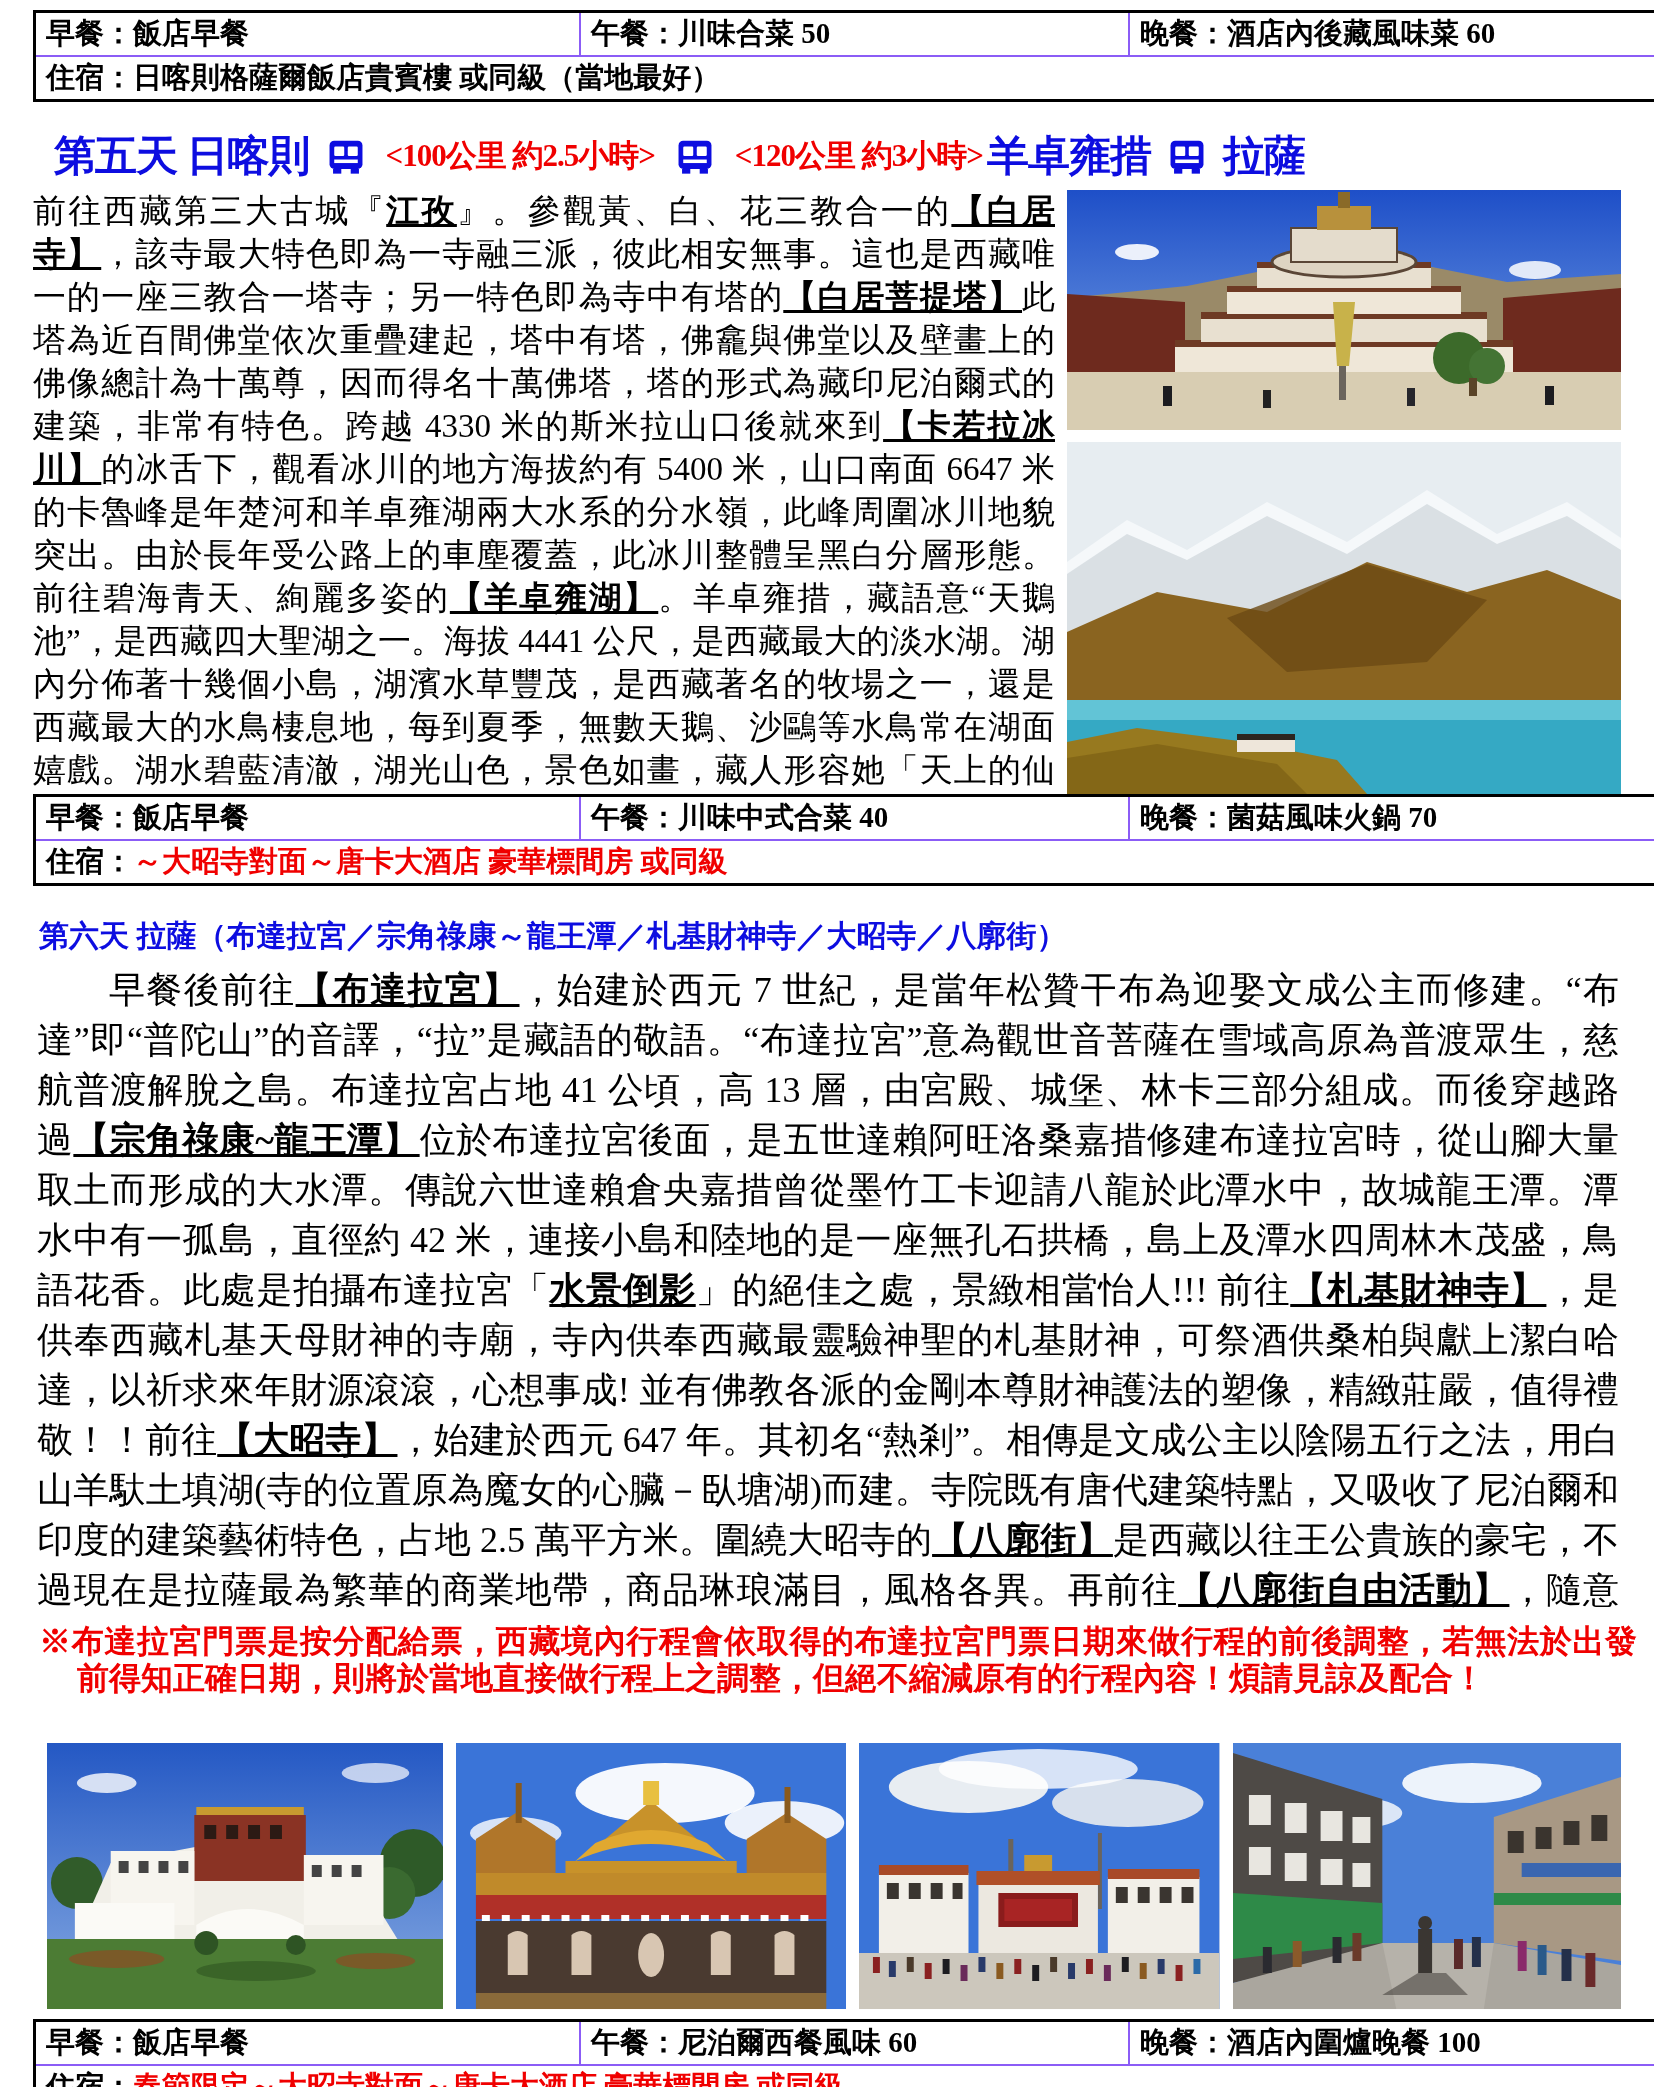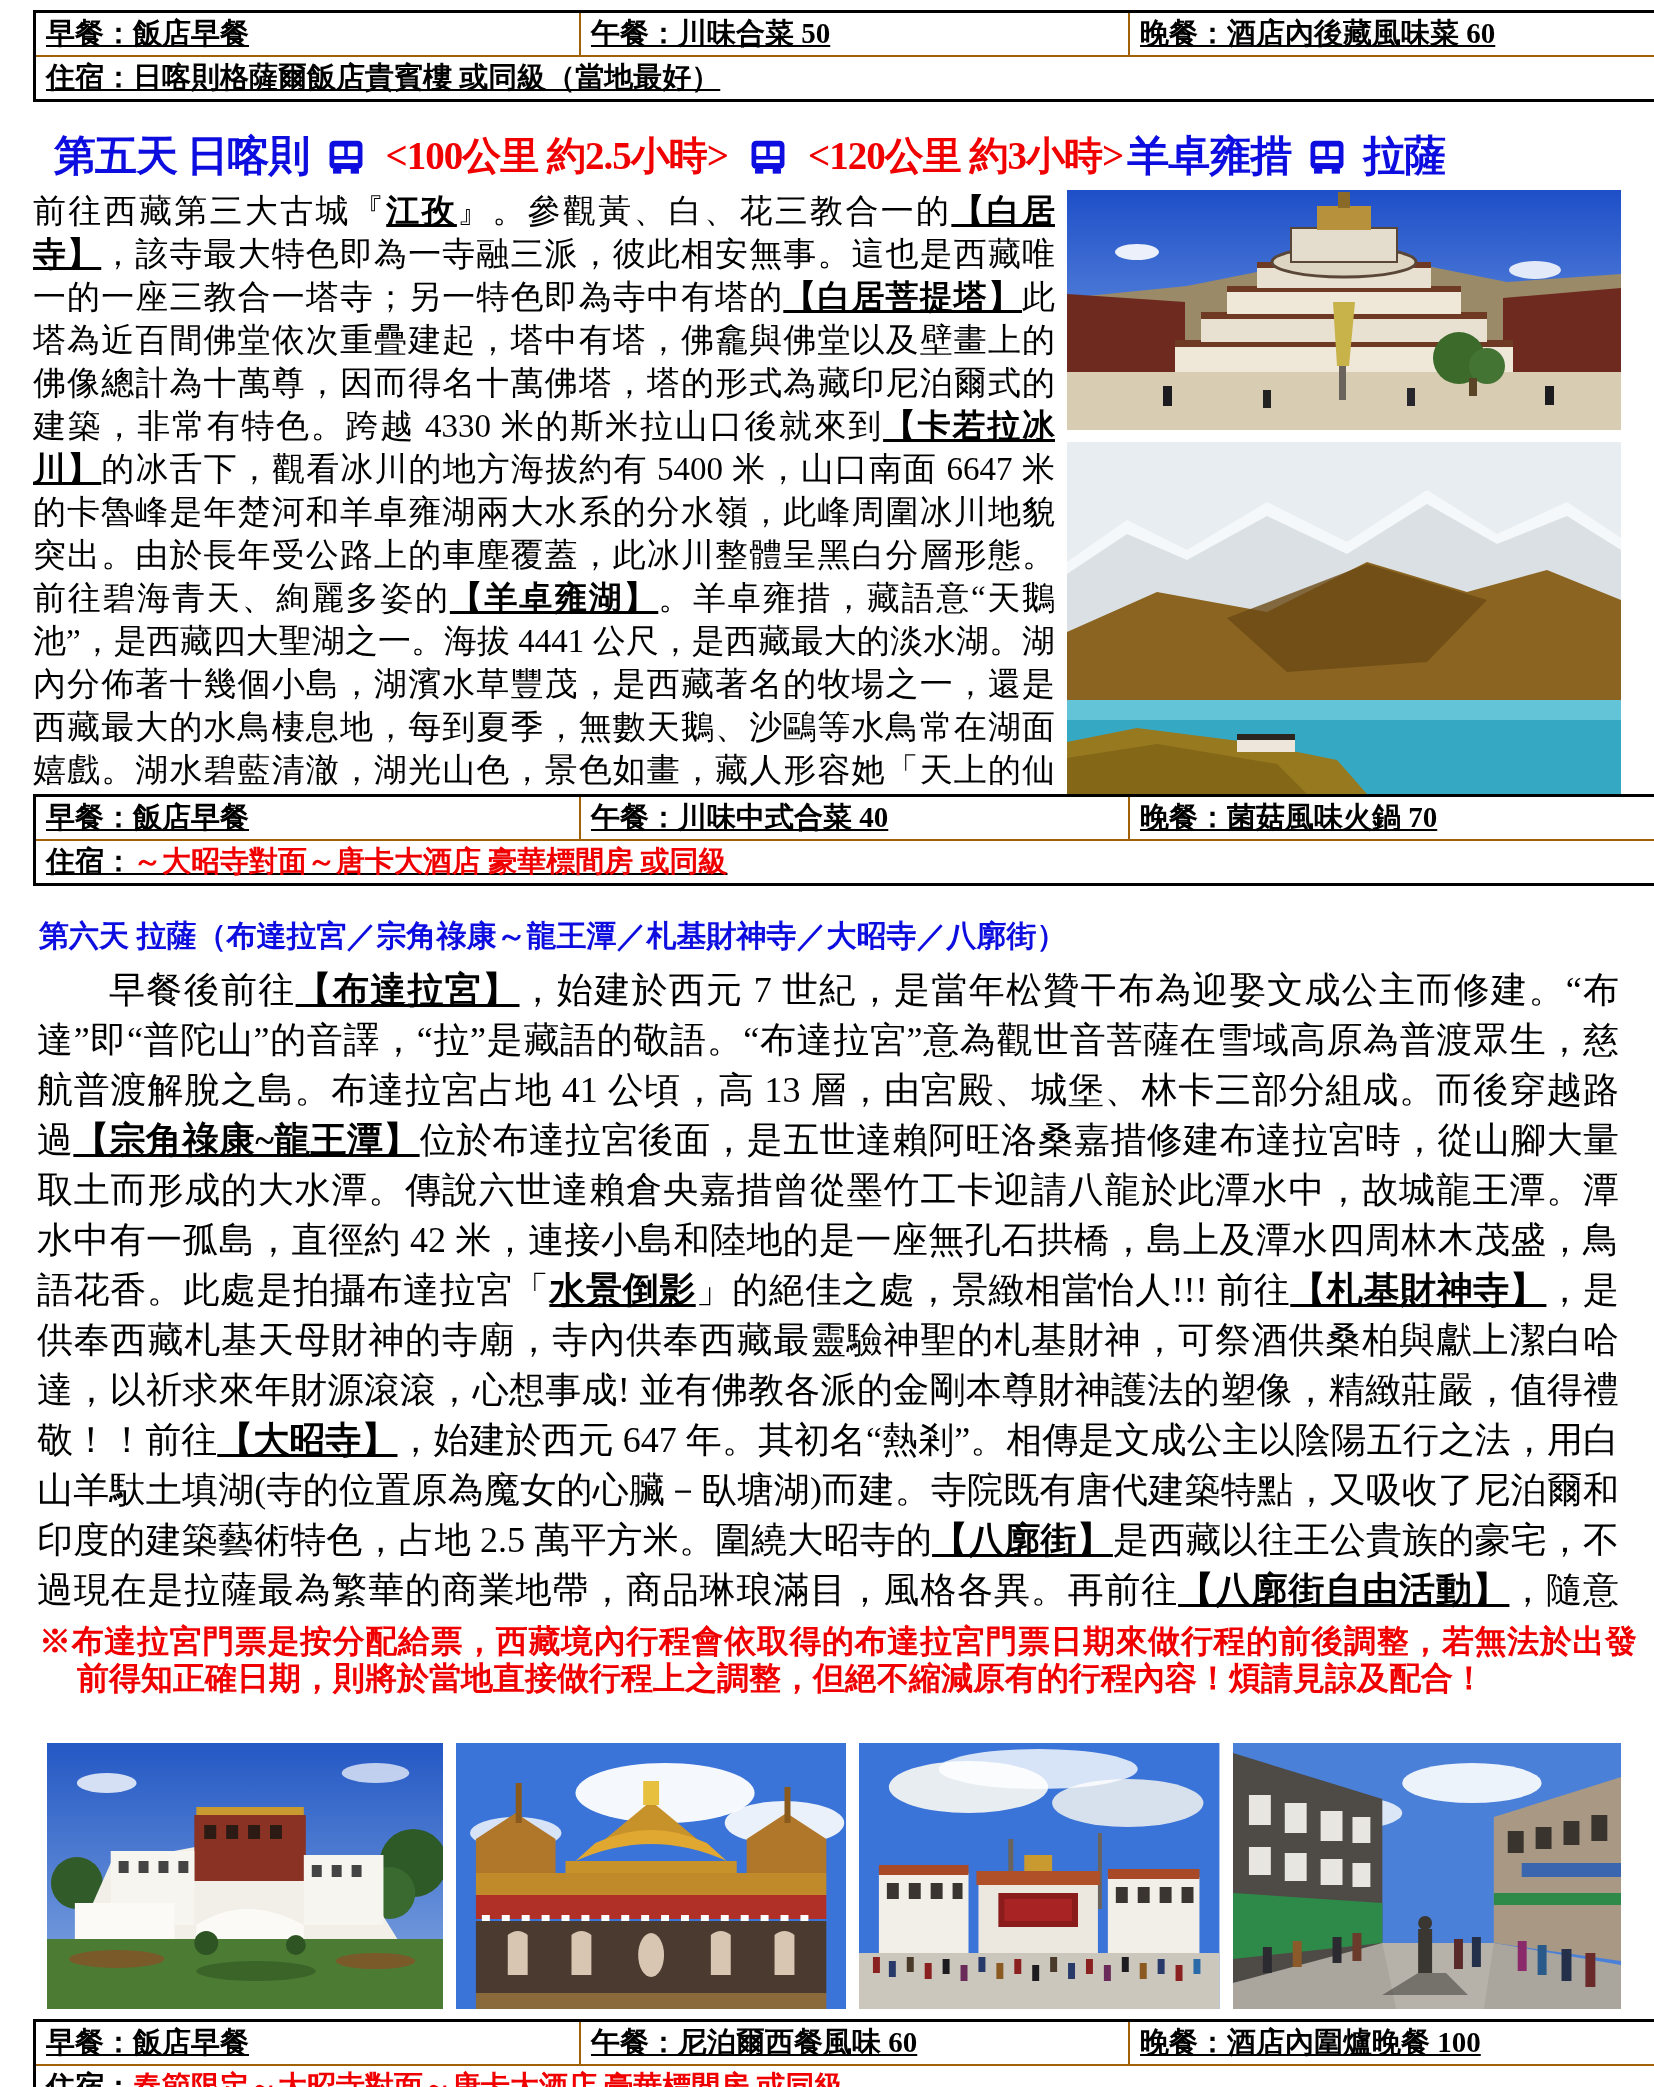--- a/index.html
+++ b/index.html
@@ -7,33 +7,33 @@
     position:relative;width:1654px;height:2087px;background:#fff;
     box-sizing:border-box;padding:10px 33px 0 33px;overflow:hidden;
     font-family:"Liberation Serif", serif;color:#000;
   }
   
   table.meal-table{
     width:1588px;border-collapse:collapse;border:3px solid #000;
     table-layout:fixed;font-weight:bold;font-size:29px;
   }
   table.meal-table td{
-    border:2px solid #a16207;height:38px;padding:1px 10px;vertical-align:middle;
-    white-space:nowrap;overflow:hidden;text-decoration:underline;
+    border:2px solid #8b5cf6;height:38px;padding:1px 10px;vertical-align:middle;
+    white-space:nowrap;overflow:hidden;
   }
   td.c1{width:523px}td.c2{width:527px}td.c3{width:538px}
   .lodging-cell span{display:inline;}
   
   .day-heading{
     display:flex;align-items:center;white-space:nowrap;
     font-weight:bold;margin:26px 0 6px 21px;letter-spacing:-1px;
   }
   .day5-heading{font-size:42px;}
   .day5-heading .seg-blue{color:#0d0de0;}
-  .day5-heading .seg-red{color:#f00000;font-size:39px;margin:0 4px;}
+  .day5-heading .seg-red{color:#f00000;font-size:31px;margin:0 4px;}
   .bus-wrap{display:inline-flex;align-items:center;margin:0 16px;}
   .day6-heading{font-size:30px;color:#0d0de0;margin:30px 0 8px 6px;font-weight:bold;letter-spacing:0;}
   
   .day5-row{display:flex;gap:12px;}
   .day5-text{
     width:1042px;height:604px;overflow:hidden;
     font-size:33px;line-height:43px;text-align:justify;letter-spacing:0;
   }
   .seg-bold{font-weight:bold;text-decoration:underline;}
   .day5-photos{width:554px;display:flex;flex-direction:column;gap:12px;}

